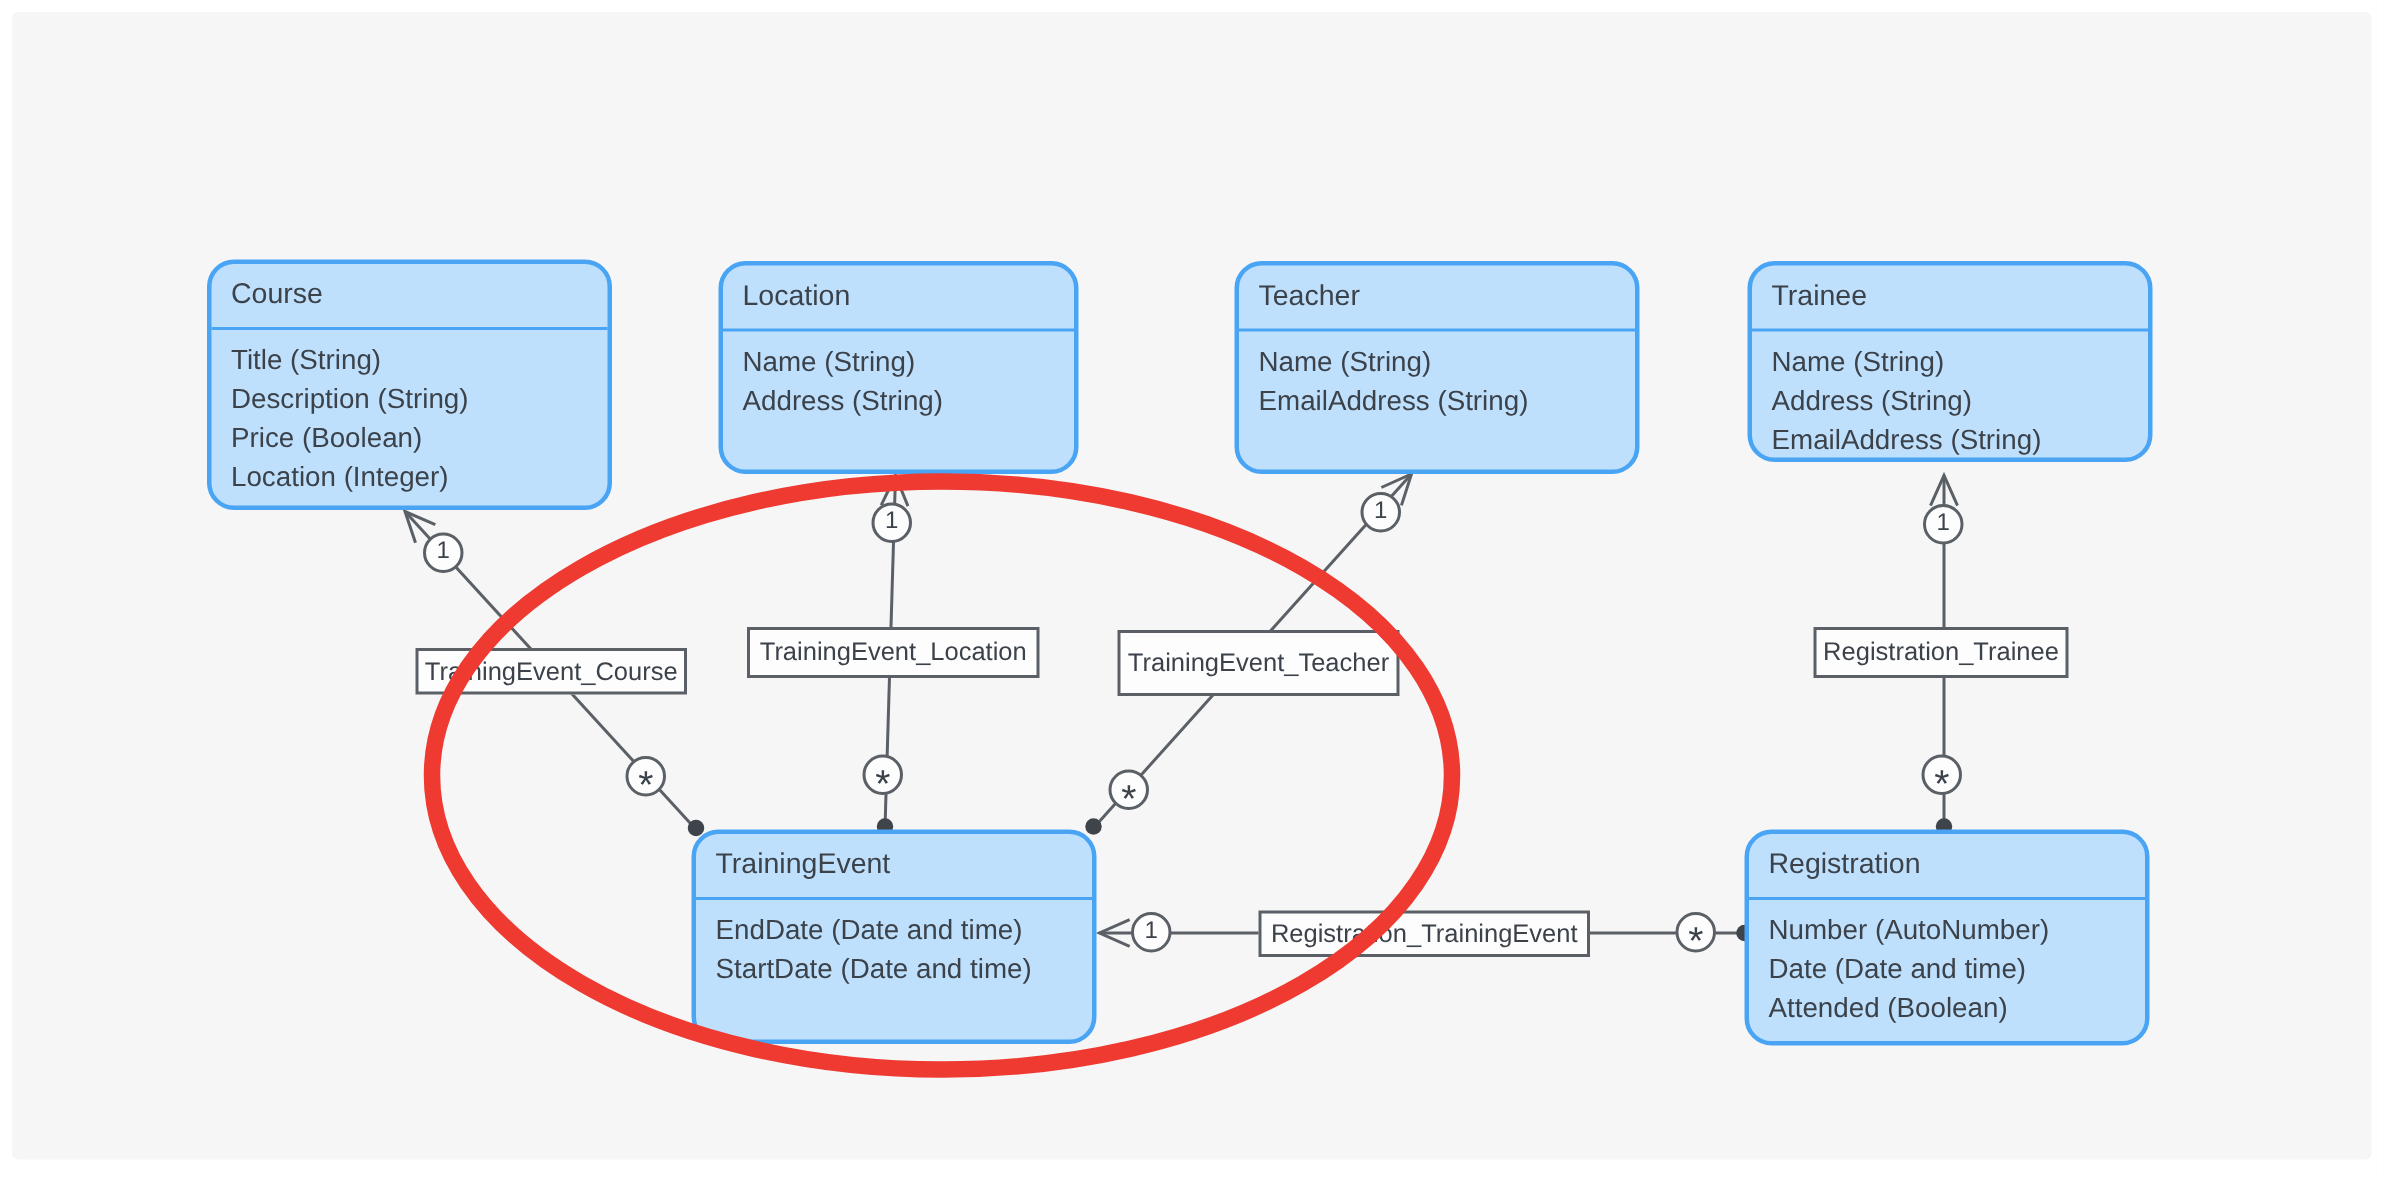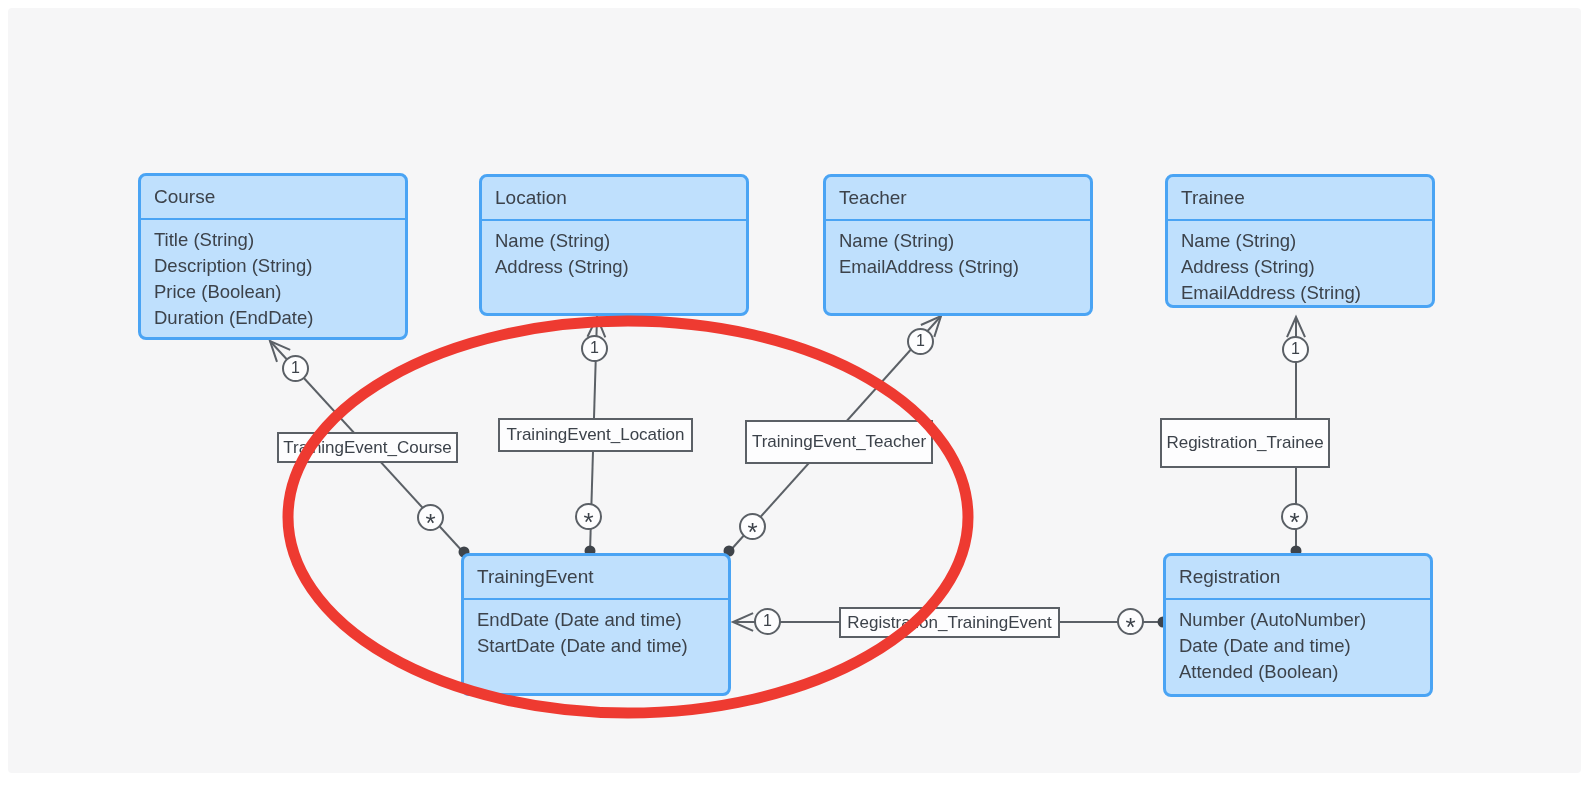--- a/index.html
+++ b/index.html
@@ -9,21 +9,21 @@
   }
   #canvas{
     position:absolute;left:8px;top:8px;right:8px;bottom:14px;
     background:#f6f6f7;border-radius:4px;
   }
   svg.layer{position:absolute;left:0;top:0;pointer-events:none;}
   #lines-layer{z-index:1;}
   #annotation-layer{z-index:6;}
   .entity{
     position:absolute;z-index:2;box-sizing:border-box;
-    background:#bfe0fd;border:3px solid #4aa4f4;border-radius:8px;
+    background:#bfe0fd;border:3px solid #4aa4f4;border-radius:18px;
     color:#3c424a;
   }
   .entity-header{
     height:42px;display:flex;align-items:center;
     padding:0 13px;font-size:19px;
     border-bottom:2px solid #4aa4f4;
   }
   .entity-body{padding:7px 13px 0 13px;}
   .attr{font-size:18.5px;line-height:26px;white-space:nowrap;}
   .rel-label{
@@ -69,25 +69,25 @@
       <circle cx="1163" cy="622" r="5.5"></circle>
     </g>
   </svg>
 
   <div class="entity" style="left:138px;top:173px;width:270px;height:167px">
     <div class="entity-header">Course</div>
     <div class="entity-body">
       <div class="attr">Title (String)</div>
       <div class="attr">Description (String)</div>
       <div class="attr">Price (Boolean)</div>
-      <div class="attr">Duration (EndDate)</div>
+      <div class="attr">Location (Integer)</div>
     </div>
   </div>
 
-  <div class="entity" style="left:479px;top:174px;width:270px;height:142px">
+  <div class="entity" style="left:479px;top:174px;width:240px;height:142px">
     <div class="entity-header">Location</div>
     <div class="entity-body">
       <div class="attr">Name (String)</div>
       <div class="attr">Address (String)</div>
     </div>
   </div>
 
   <div class="entity" style="left:823px;top:174px;width:270px;height:142px">
     <div class="entity-header">Teacher</div>
     <div class="entity-body">
@@ -118,21 +118,21 @@
     <div class="entity-body">
       <div class="attr">Number (AutoNumber)</div>
       <div class="attr">Date (Date and time)</div>
       <div class="attr">Attended (Boolean)</div>
     </div>
   </div>
 
   <div class="rel-label" style="left:277px;top:432px;width:181px;height:31px">TrainingEvent_Course</div>
   <div class="rel-label" style="left:498px;top:418px;width:195px;height:34px">TrainingEvent_Location</div>
   <div class="rel-label" style="left:745px;top:420px;width:188px;height:44px">TrainingEvent_Teacher</div>
-  <div class="rel-label" style="left:1160px;top:418px;width:170px;height:50px">Registration_Trainee</div>
+  <div class="rel-label" style="left:1209px;top:418px;width:170px;height:34px">Registration_Trainee</div>
   <div class="rel-label" style="left:839px;top:607px;width:221px;height:31px">Registration_TrainingEvent</div>
 
   <div class="mult one" style="left:282px;top:355px">
     <span>1</span>
     </div>
   <div class="mult one" style="left:581px;top:335px">
     <span>1</span>
     </div>
   <div class="mult one" style="left:907px;top:328px">
     <span>1</span>

